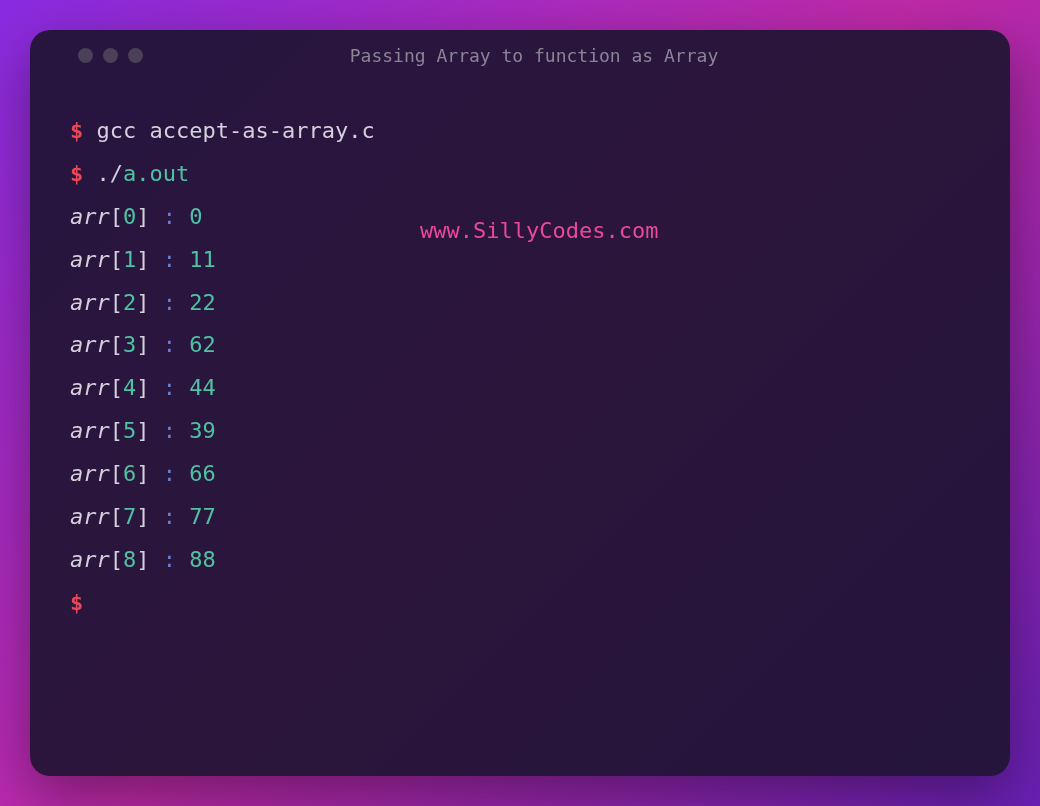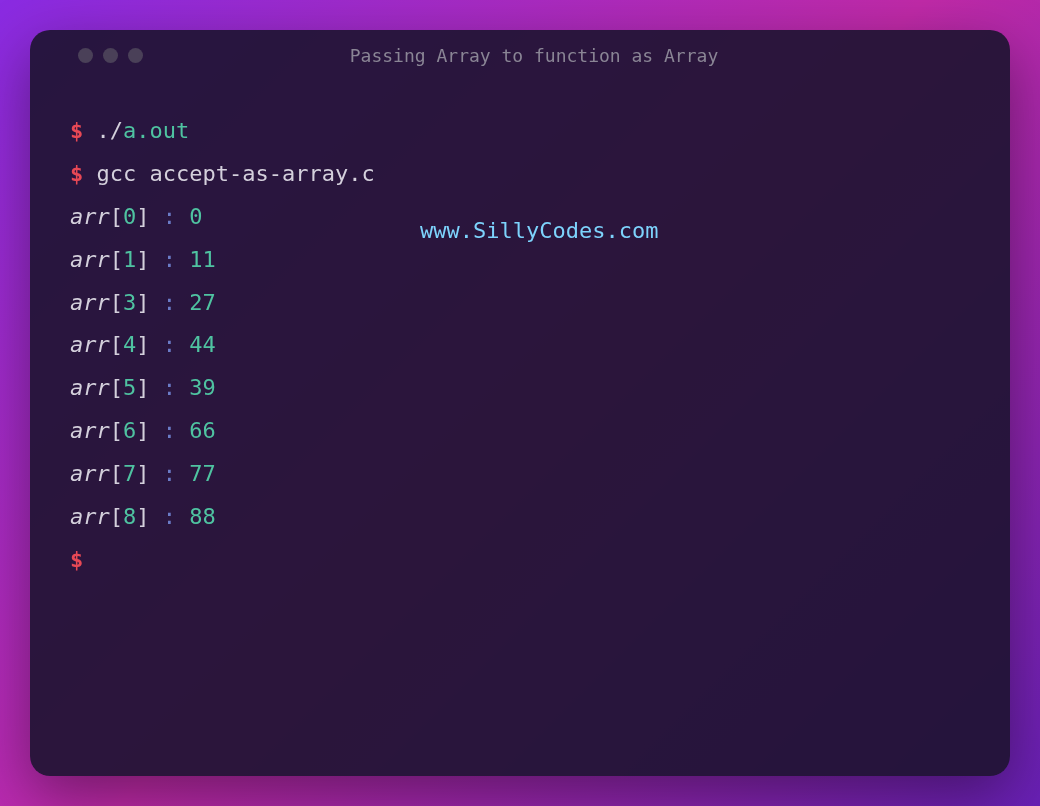--- a/index.html
+++ b/index.html
@@ -88,50 +88,51 @@
     .equals {
       color: #6b7cc7;
     }
     .value {
       color: #4fc3a1;
     }
     .watermark {
       position: absolute;
       top: 130px;
       left: 390px;
-      color: #7dd3fc;
+      color: #ec4899;
       font-size: 22px;
       font-weight: 500;
     }
   </style>
 </head>
 <body>
 
 <div class="terminal-window">
   <div class="titlebar">
     <div class="traffic-lights">
       <div class="traffic-light"></div>
       <div class="traffic-light"></div>
       <div class="traffic-light"></div>
     </div>
     <div class="window-title">Passing Array to function as Array</div>
   </div>
   <div class="terminal-body">
     <div class="watermark">www.SillyCodes.com</div>
 
+    <div class="terminal-line"><span class="prompt">$</span> <span class="command">gcc</span> <span class="command">accept-as-array.c</span></div>
+
     <div class="terminal-line"><span class="prompt">$</span> <span class="command">./</span><span class="run-path">a.out</span></div>
-
-    <div class="terminal-line"><span class="prompt">$</span> <span class="command">gcc</span> <span class="command">accept-as-array.c</span></div>
 
     <div class="terminal-line"><span class="arr-text">arr</span><span class="bracket">[</span><span class="index">0</span><span class="bracket">]</span> <span class="equals">:</span> <span class="value">0</span></div>
 
     <div class="terminal-line"><span class="arr-text">arr</span><span class="bracket">[</span><span class="index">1</span><span class="bracket">]</span> <span class="equals">:</span> <span class="value">11</span></div>
 
+    <div class="terminal-line"><span class="arr-text">arr</span><span class="bracket">[</span><span class="index">2</span><span class="bracket">]</span> <span class="equals">:</span> <span class="value">22</span></div>
 
-    <div class="terminal-line"><span class="arr-text">arr</span><span class="bracket">[</span><span class="index">3</span><span class="bracket">]</span> <span class="equals">:</span> <span class="value">27</span></div>
+    <div class="terminal-line"><span class="arr-text">arr</span><span class="bracket">[</span><span class="index">3</span><span class="bracket">]</span> <span class="equals">:</span> <span class="value">62</span></div>
 
     <div class="terminal-line"><span class="arr-text">arr</span><span class="bracket">[</span><span class="index">4</span><span class="bracket">]</span> <span class="equals">:</span> <span class="value">44</span></div>
 
     <div class="terminal-line"><span class="arr-text">arr</span><span class="bracket">[</span><span class="index">5</span><span class="bracket">]</span> <span class="equals">:</span> <span class="value">39</span></div>
 
     <div class="terminal-line"><span class="arr-text">arr</span><span class="bracket">[</span><span class="index">6</span><span class="bracket">]</span> <span class="equals">:</span> <span class="value">66</span></div>
 
     <div class="terminal-line"><span class="arr-text">arr</span><span class="bracket">[</span><span class="index">7</span><span class="bracket">]</span> <span class="equals">:</span> <span class="value">77</span></div>
 
     <div class="terminal-line"><span class="arr-text">arr</span><span class="bracket">[</span><span class="index">8</span><span class="bracket">]</span> <span class="equals">:</span> <span class="value">88</span></div>

